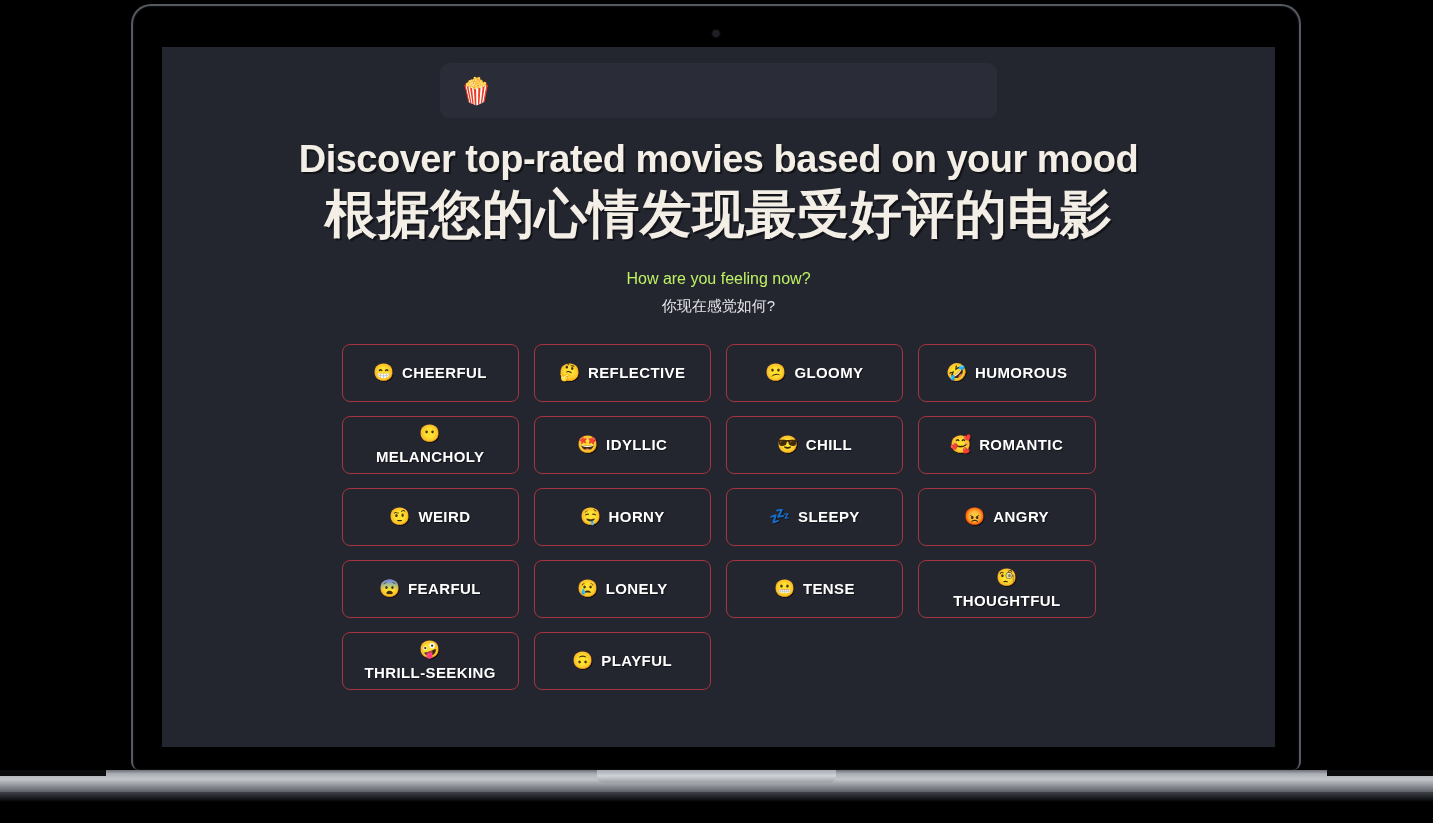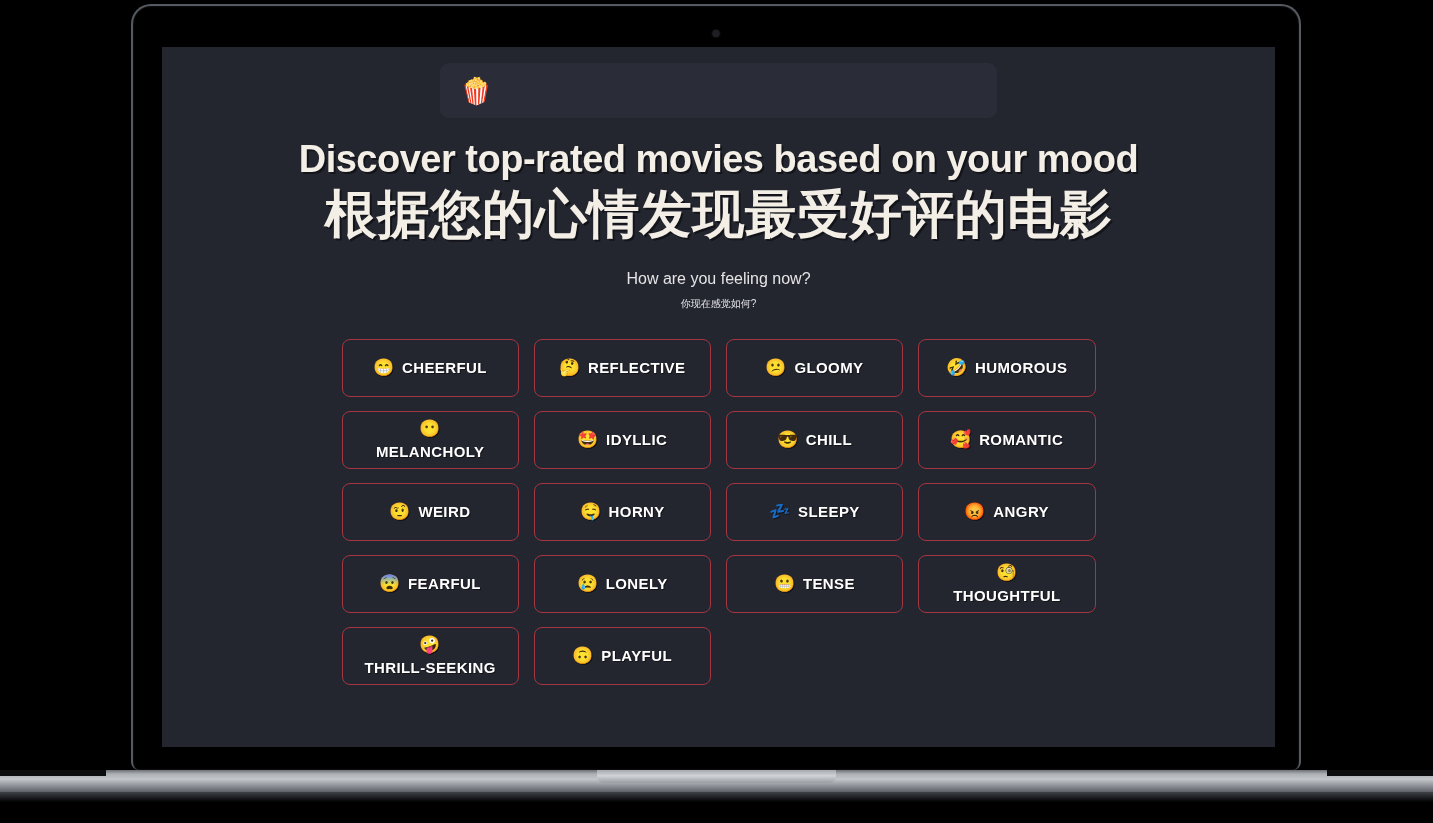--- a/index.html
+++ b/index.html
@@ -162,26 +162,26 @@
     line-height: 1.2;
     margin-top: 2px;
     letter-spacing: 0.5px;
   }
 
   #prompt-block {
     margin-top: 25px;
     text-align: center;
   }
   #prompt-en {
-    color: #e5e5e5;
+    color: #bef264;
     font-size: 16px;
   }
   #prompt-zh {
     color: #e8e8ec;
-    font-size: 10px;
+    font-size: 15px;
     margin-top: 9px;
   }
 
   
   #mood-grid {
     margin: 28px auto 0;
     width: 754px;
     display: grid;
     grid-template-columns: repeat(4, 1fr);
     column-gap: 15px;

